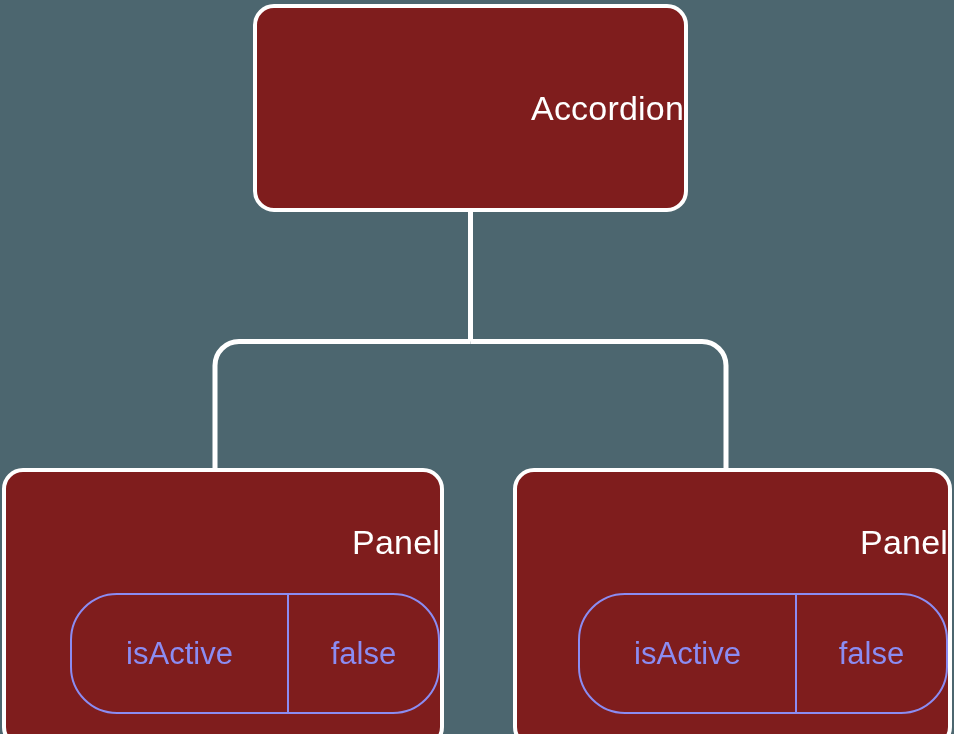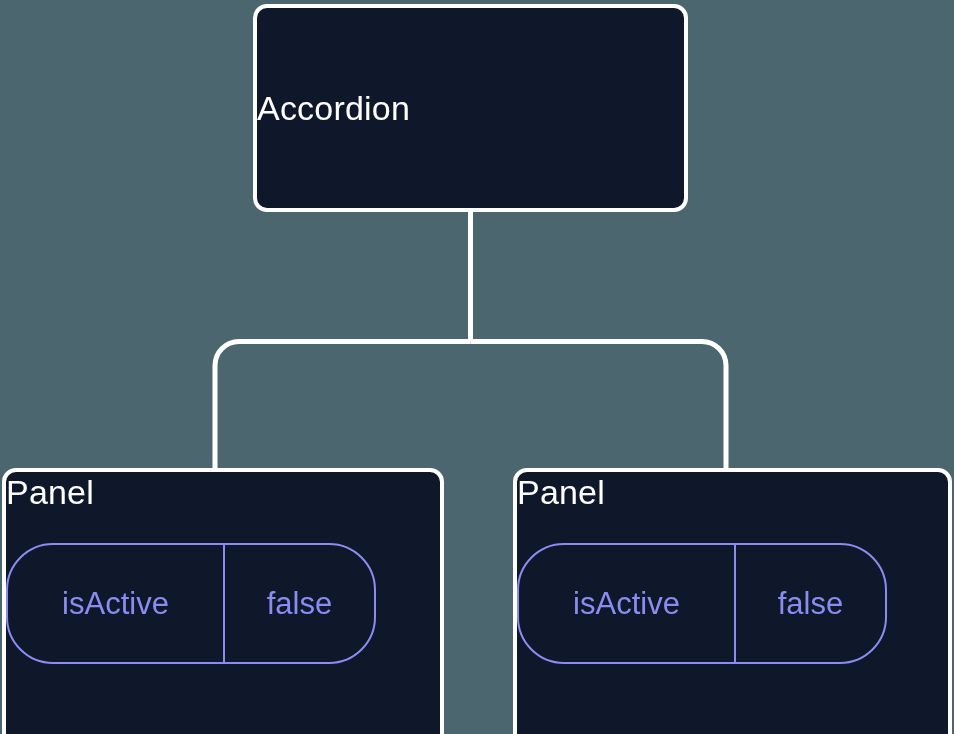--- a/index.html
+++ b/index.html
@@ -28,26 +28,26 @@
     top: 0;
     width: 954px;
     height: 734px;
     pointer-events: none;
   }
 
   
   .node {
     position: absolute;
     box-sizing: border-box;
-    background: #0f172a;
+    background: #7f1d1d;
     border: 4px solid #ffffff;
-    border-radius: 14px;
+    border-radius: 21px;
     display: flex;
     flex-direction: column;
-    align-items: flex-start;
+    align-items: flex-end;
   }
   .node-root {
     left: 253px;
     top: 4px;
     width: 435px;
     height: 208px;
     justify-content: center;
   }
   .node-child-left {
     left: 2px;
@@ -68,20 +68,21 @@
     color: #ffffff;
     font-size: 34px;
     line-height: 40px;
     font-weight: 400;
     letter-spacing: 0.2px;
     text-align: center;
     white-space: nowrap;
   }
   .node-child-left .node-title,
   .node-child-right .node-title {
+    margin-top: 50px;
   }
 
   
   .state-pill {
     box-sizing: border-box;
     margin-top: 31px;
     height: 121px;
     width: 370px;
     border: 2px solid #8b8cf2;
     border-radius: 47px;

